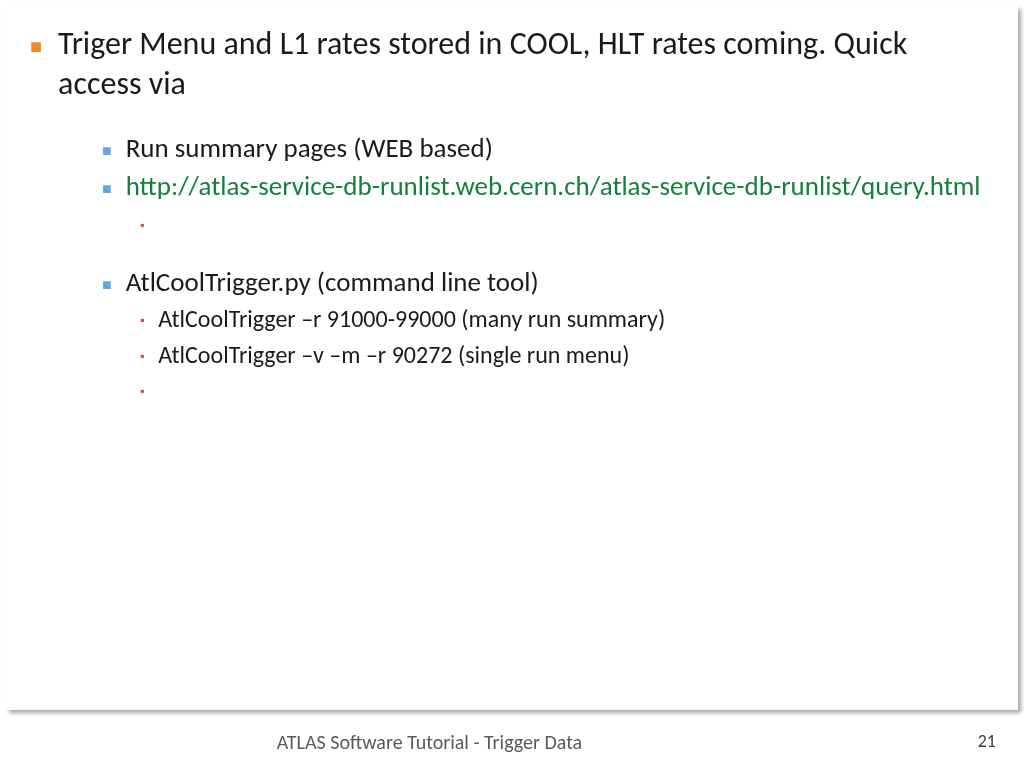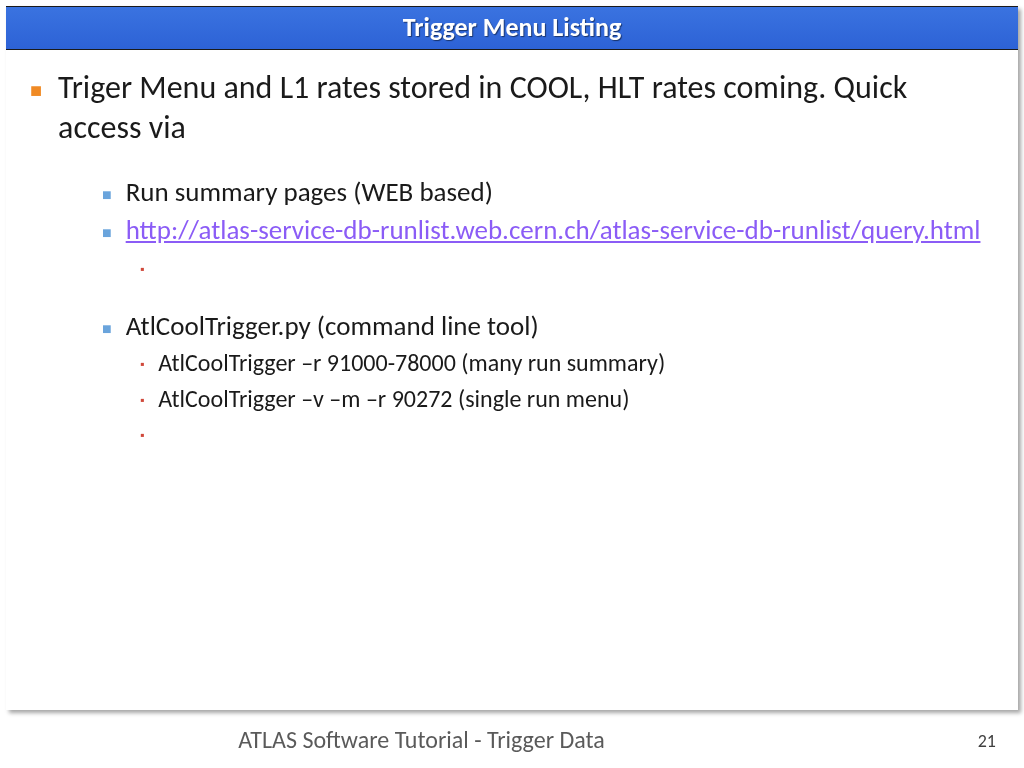--- a/index.html
+++ b/index.html
@@ -66,43 +66,43 @@
     line-height: 1.4;
     margin-bottom: 2px;
   }
   .lvl3 .bullet {
     color: #d0483a;
     font-size: 12px;
     margin-right: 14px;
     margin-top: 10px;
     flex: 0 0 auto;
   }
-  .link { color: #8b5cf6; text-decoration: underline; }
+  .link { color: #15803d; }
   .footer {
     position: absolute;
     bottom: 14px;
     width: 843px;
     display: flex;
     justify-content: center;
-    font-size: 24px;
+    font-size: 20px;
     color: #5a5a5a;
+    margin-left: 8px;
   }
   .pagenum {
     position: absolute;
     right: 28px;
     bottom: 16px;
     font-size: 18px;
     color: #404040;
   }
 </style>
 </head>
 <body>
 
 <div class="slide-frame">
-  <div class="title-bar">Trigger Menu Listing</div>
 
   <div class="body">
 
     <div class="lvl1">
       <span class="bullet">■</span>
       <span>Triger Menu and L1 rates stored in COOL, HLT rates coming. Quick access via</span>
     </div>
 
     <div class="lvl2-group">
 
@@ -123,21 +123,21 @@
       </div>
 
       <div class="lvl2">
         <span class="bullet">■</span>
         <span>AtlCoolTrigger.py (command line tool)</span>
       </div>
 
       <div class="lvl3-group" style="margin-bottom:0">
         <div class="lvl3">
           <span class="bullet">▪</span>
-          <span>AtlCoolTrigger –r 91000-78000 (many run summary)</span>
+          <span>AtlCoolTrigger –r 91000-99000 (many run summary)</span>
         </div>
         <div class="lvl3">
           <span class="bullet">▪</span>
           <span>AtlCoolTrigger –v –m –r 90272 (single run menu)</span>
         </div>
         <div class="lvl3">
           <span class="bullet">▪</span>
         </div>
       </div>
 

